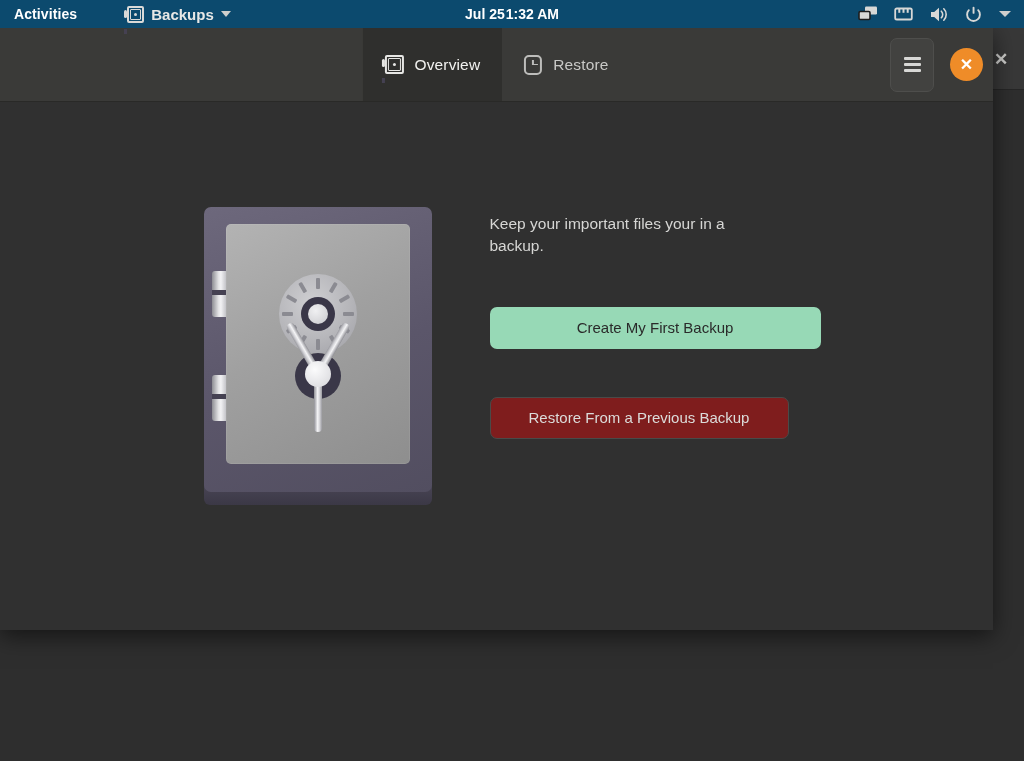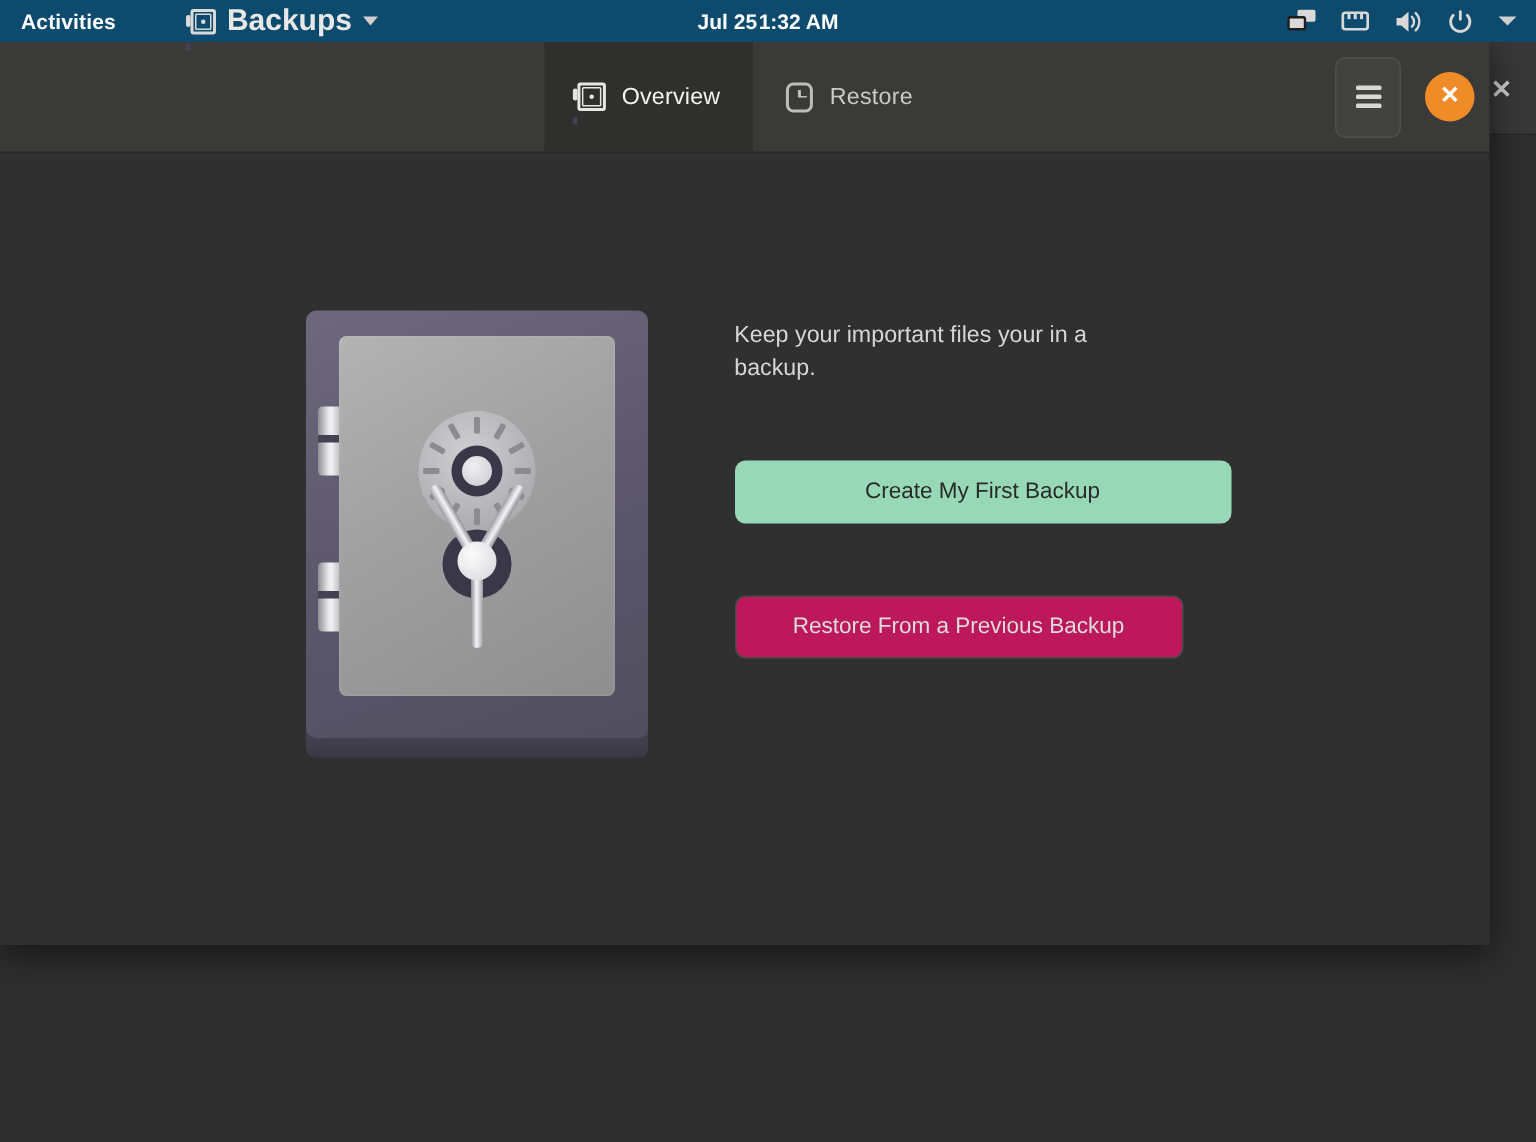--- a/index.html
+++ b/index.html
@@ -33,21 +33,21 @@
     display:flex; align-items:center;
     font-size:14px; font-weight:bold; color:#ffffff;
     letter-spacing:.1px;
   }
   #app-menu {
     display:flex; align-items:center; gap:7px;
     padding:0 10px; height:100%;
     margin-left:28px;
     color:#e8e8e6;
   }
-  #app-menu .app-label { font-size:20px; font-weight:bold; }
+  #app-menu .app-label { font-size:15px; font-weight:bold; }
   .tri-down {
     width:0;height:0;
     border-left:5px solid transparent;
     border-right:5px solid transparent;
     border-top:6px solid #cfcfcd;
     display:inline-block;
   }
 
   
   .safe-glyph { display:inline-block; position:relative; }
@@ -312,21 +312,21 @@
     background:#97d9b6;
     color:#2a2a2a;
     font-size:15px;
     border:none; border-radius:7px;
     cursor:pointer;
     font-family:"Liberation Sans", sans-serif;
     margin-bottom:48px;
   }
   #restore-backup-button {
     display:block; width:299px; height:42px;
-    background:#be185d;
+    background:#7f1d1d;
     color:#dcdcda;
     font-size:15px;
     border:1px solid #4a4a48;
     border-radius:7px;
     cursor:pointer;
     font-family:"Liberation Sans", sans-serif;
   }
 </style>
 </head>
 <body>

